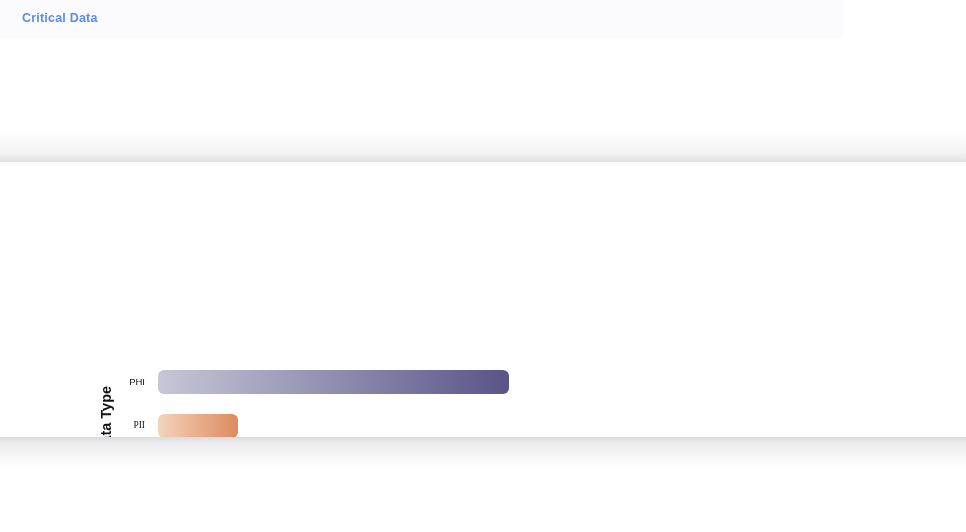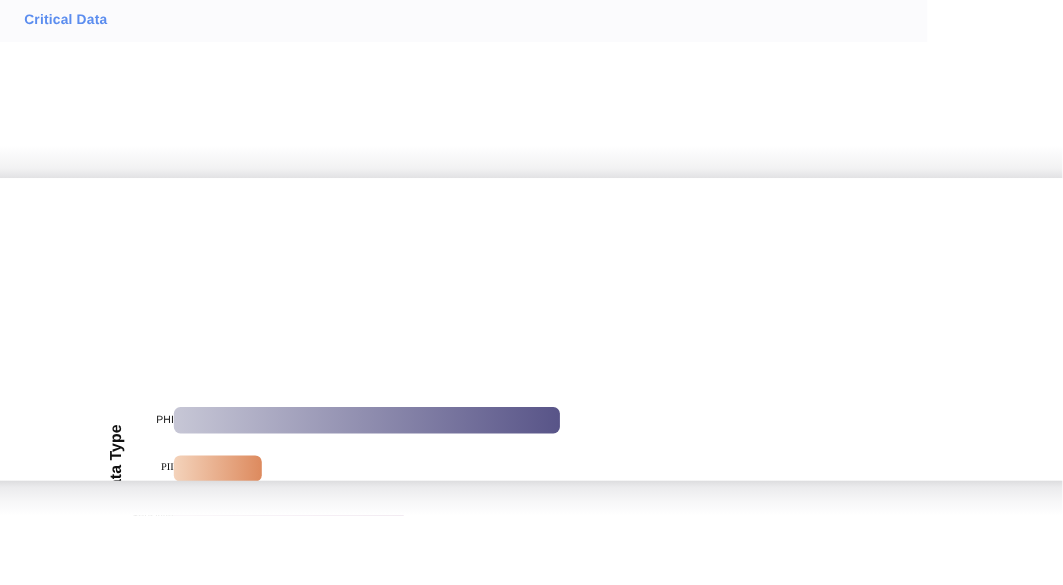--- a/index.html
+++ b/index.html
@@ -92,21 +92,21 @@
     transform-origin: center center;
     font-size: 14.5px;
     font-weight: bold;
     color: #111111;
     white-space: nowrap;
   }
 
   .cat-label {
     position: absolute;
     right: 100%;
-    margin-right: 0;
+    margin-right: 13px;
     font-size: 9.5px;
     color: #111111;
     white-space: nowrap;
     line-height: 1;
     transform: translateY(-50%);
   }
 
   .bar {
     position: absolute;
     height: 24px;

